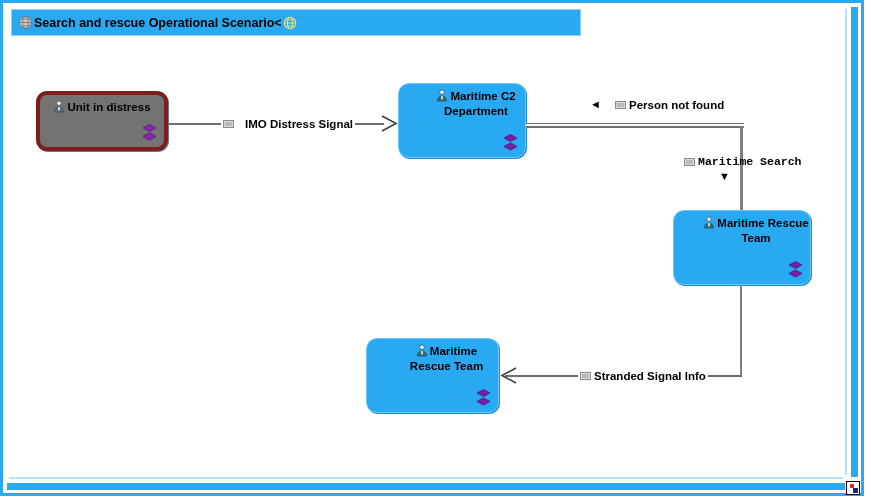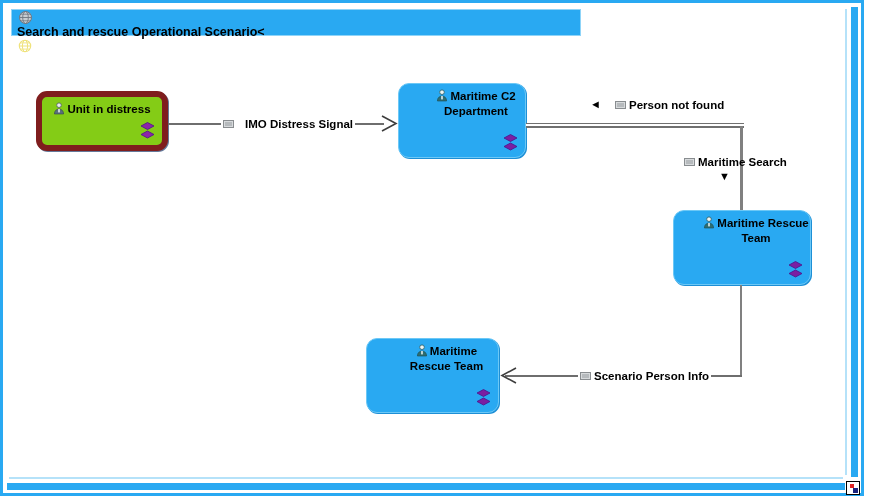--- a/index.html
+++ b/index.html
@@ -15,29 +15,29 @@
   .h-thumb { position:absolute; left:4px; right:16px; bottom:3px; height:7px; background:#29a9f2; }
   .v-thumb { position:absolute; top:4px; bottom:16px; right:3px; width:7px; background:#29a9f2; }
   #corner { position:absolute; left:846px; top:481px; width:14px; height:14px;
             background:#fff; border:1px solid #000; z-index:9; }
   #corner .dot-r { position:absolute; left:3px; top:2px; width:4px; height:4px; background:#e02424; }
   #corner .dot-b { position:absolute; left:6px; top:6px; width:5px; height:5px; background:#1a237e; }
 
   
   .title-bar { position:absolute; left:8px; top:6px; width:570px; height:27px;
                background:#29a9f2; border:1px solid #8fd4f8;
-               display:flex; padding-left:5px;
-               font-weight:bold; font-size:12.5px; color:#000; white-space:nowrap;flex-direction:column; }
+               display:flex; align-items:center; padding-left:5px;
+               font-weight:bold; font-size:12.5px; color:#000; white-space:nowrap; }
   .title-bar svg { flex:0 0 auto; margin:0 1px; }
 
   
   .entity { position:absolute; border-radius:11px; padding-top:5px;
             font-weight:bold; font-size:11.5px; color:#000; text-align:center; }
   .entity.blue { background:#29a9f2; border:1px solid #6cc8f6; box-shadow:1px 1px 0 #1d8fd6;padding-left:28px; }
-  .entity.gray { background:#84cc16; border:6px solid #7f1d1d; box-shadow:1px 1px 0 #64799a; }
+  .entity.gray { background:#737373; border:4px solid #7f1d1d; box-shadow:1px 1px 0 #64799a; }
   .entity .lbl { display:inline; vertical-align:top; line-height:14px; }
   .entity .person { display:inline-block; vertical-align:-2px; margin-right:2px; }
   .marker { position:absolute; right:7px; bottom:4px; }
 
   
   .hline { position:absolute; height:2px; background:#6e6e6e; }
   .dline { position:absolute; height:5px; background:#fff;
            border-top:1px solid #707070; border-bottom:2px solid #707070; }
   .vline { position:absolute; width:3px; background:#808080; }
   .edge-label { position:absolute; display:flex; align-items:center; gap:3px;
@@ -155,38 +155,38 @@
       <div class="dline" style="left:523px; top:120px; width:218px;"></div>
       <span class="dir-tri" style="left:587px; top:96px;">◄</span>
       <div class="edge-label bare" style="left:610px; top:94px;">
         <span class="xitem"></span>
         <span>Person not found</span>
       </div>
     </div>
 
     <div>
       <div class="vline" style="left:737px; top:123px; height:84px;"></div>
-      <div class="edge-label bare" style="left:679px; top:151px;">
+      <div class="edge-label bare" style="left:679px; top:151px;font-family:Liberation Mono, monospace;">
         <span class="xitem"></span>
         <span>Maritime Search</span>
       </div>
       <span class="dir-tri" style="left:716px; top:168px;">▼</span>
     </div>
 
     <div>
       <div class="vline" style="left:737px; top:282px; height:91px; width:2px;"></div>
       <div class="hline" style="left:502px; top:372px; width:237px;"></div>
       <span class="arrowhead" style="left:497px; top:364px;">
         <svg width="18" height="17" viewBox="0 0 18 17">
           <path d="M16,1 L2,8.5 L16,16" fill="none" stroke="#3d3d3d" stroke-width="1.6"></path>
         </svg>
       </span>
       <div class="edge-label" style="left:575px; top:365px;">
         <span class="xitem"></span>
-        <span>Scenario Person Info</span>
+        <span>Stranded Signal Info</span>
       </div>
     </div>
 
     <div class="h-track"></div>
     <div class="v-track"></div>
     <div class="h-thumb"></div>
     <div class="v-thumb"></div>
   </div>
 
   <div id="corner">

